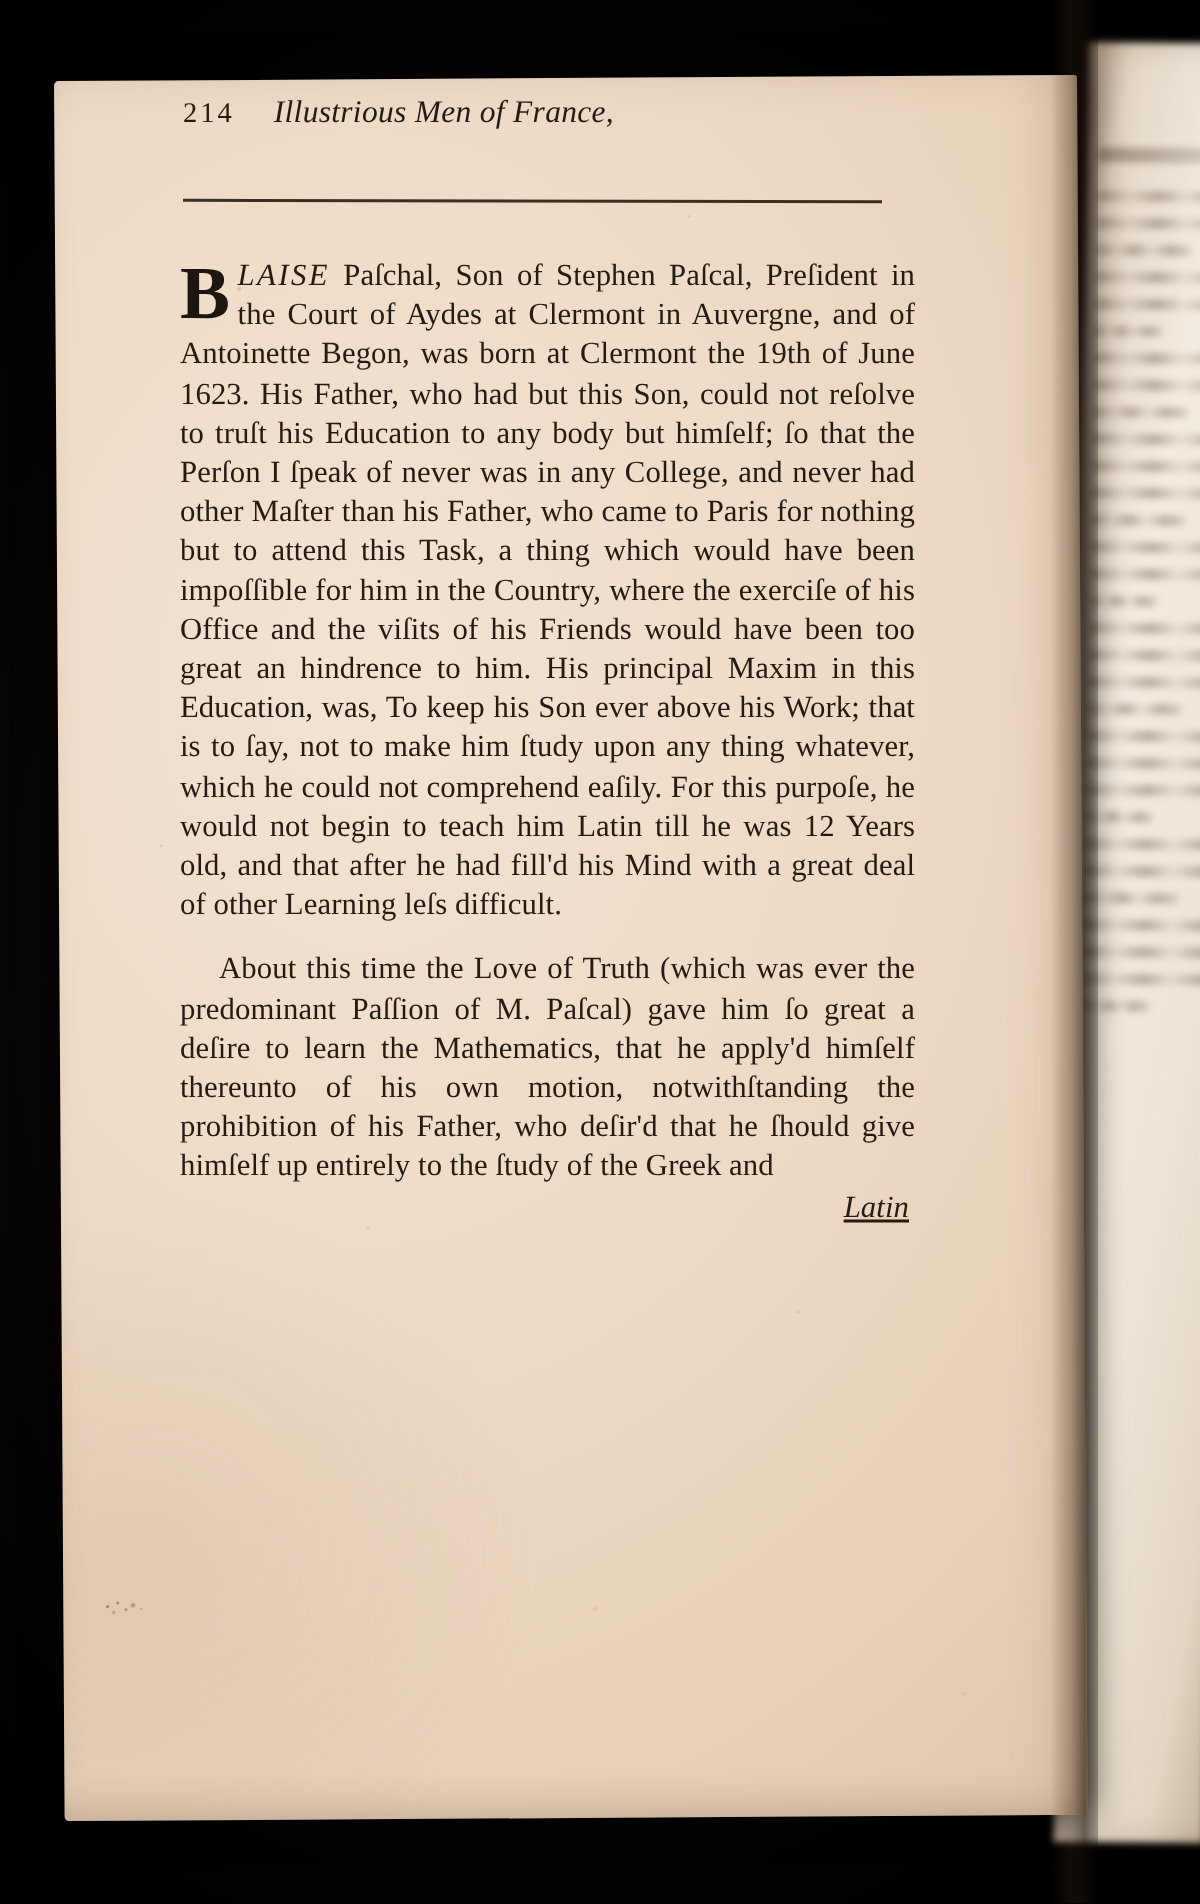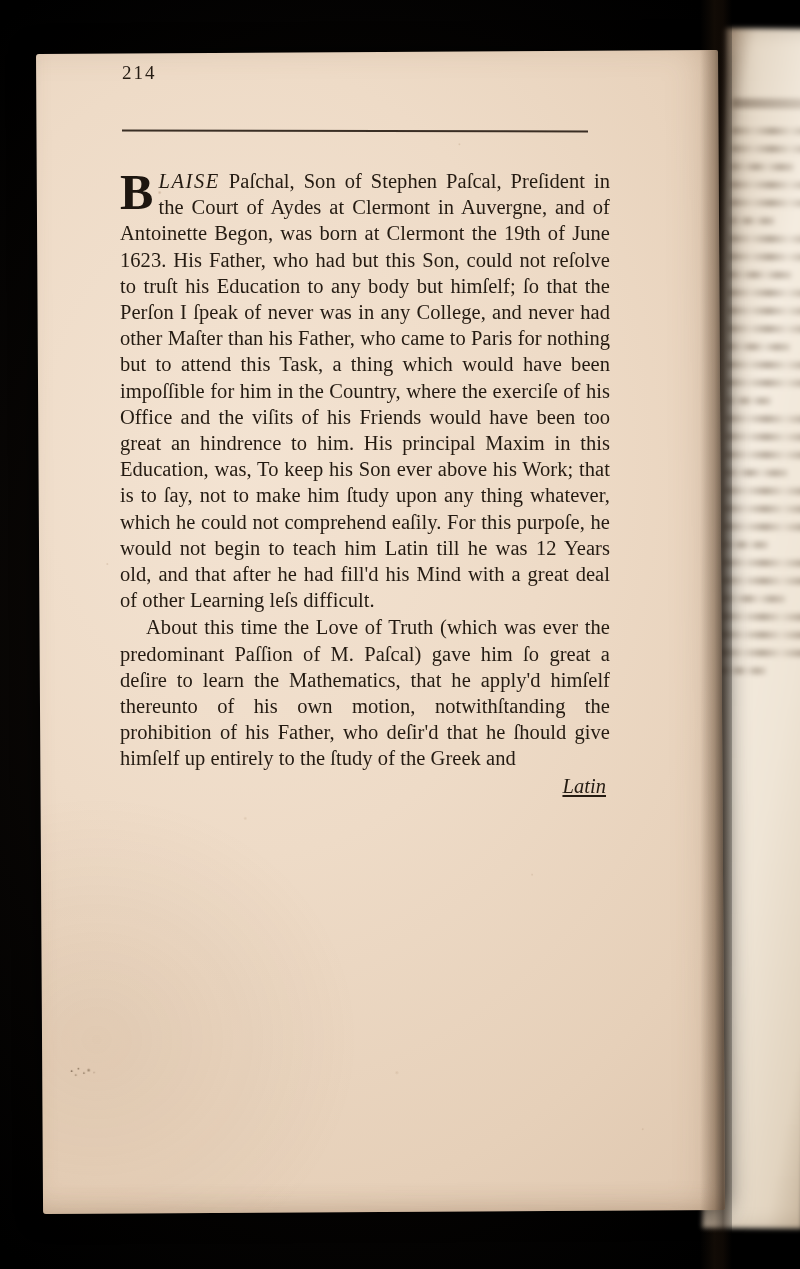--- a/index.html
+++ b/index.html
@@ -131,21 +131,21 @@
   
   .body {
     margin-top: 36px;
     font-size: 20.5px;
     line-height: 26.2px;
     text-align: justify;
     color: #241b12;
     letter-spacing: 0.05px;
   }
   .para { margin: 0; }
-  .para + .para { text-indent: 26px; margin-top: 1px; }
+  .para + .para { text-indent: 26px; margin-top: 17px; }
 
   .dropcap {
     float: left;
     font-size: 50px;
     line-height: 40px;
     padding: 4px 5px 0 0;
     color: #1d1610;
     font-weight: 600;
   }
   .smallcaps-run {
@@ -267,20 +267,21 @@
   <div class="leaf-recto">
     <div class="foxing-blot"></div>
   </div>
 
   <div class="gutter"></div>
 
   <div class="typeblock">
 
     <div class="running-head">
       <span class="folio">214</span>
+      <span class="head-title">Illustrious Men of France,</span>
     </div>
 
     <div class="rule"></div>
 
 
     <div class="body">
       <p class="para">
         <span class="dropcap">B</span><span class="smallcaps-run">LAISE</span><span> Paſchal, Son of Stephen Paſcal, Preſident in the Court of Aydes at Clermont in Auvergne, and of Antoinette Begon, was born at Clermont the 19th of June 1623. His Father, who had but this Son, could not reſolve to truſt his Education to any body but himſelf; ſo that the Perſon I ſpeak of never was in any College, and never had other Maſter than his Father, who came to Paris for nothing but to attend this Task, a thing which would have been impoſſible for him in the Country, where the exerciſe of his Office and the viſits of his Friends would have been too great an hindrence to him. His principal Maxim in this Education, was, To keep his Son ever above his Work; that is to ſay, not to make him ſtudy upon any thing whatever, which he could not comprehend eaſily. For this purpoſe, he would not begin to teach him Latin till he was 12 Years old, and that after he had fill'd his Mind with a great deal of other Learning leſs difficult.</span>
       </p>
       <p class="para">

